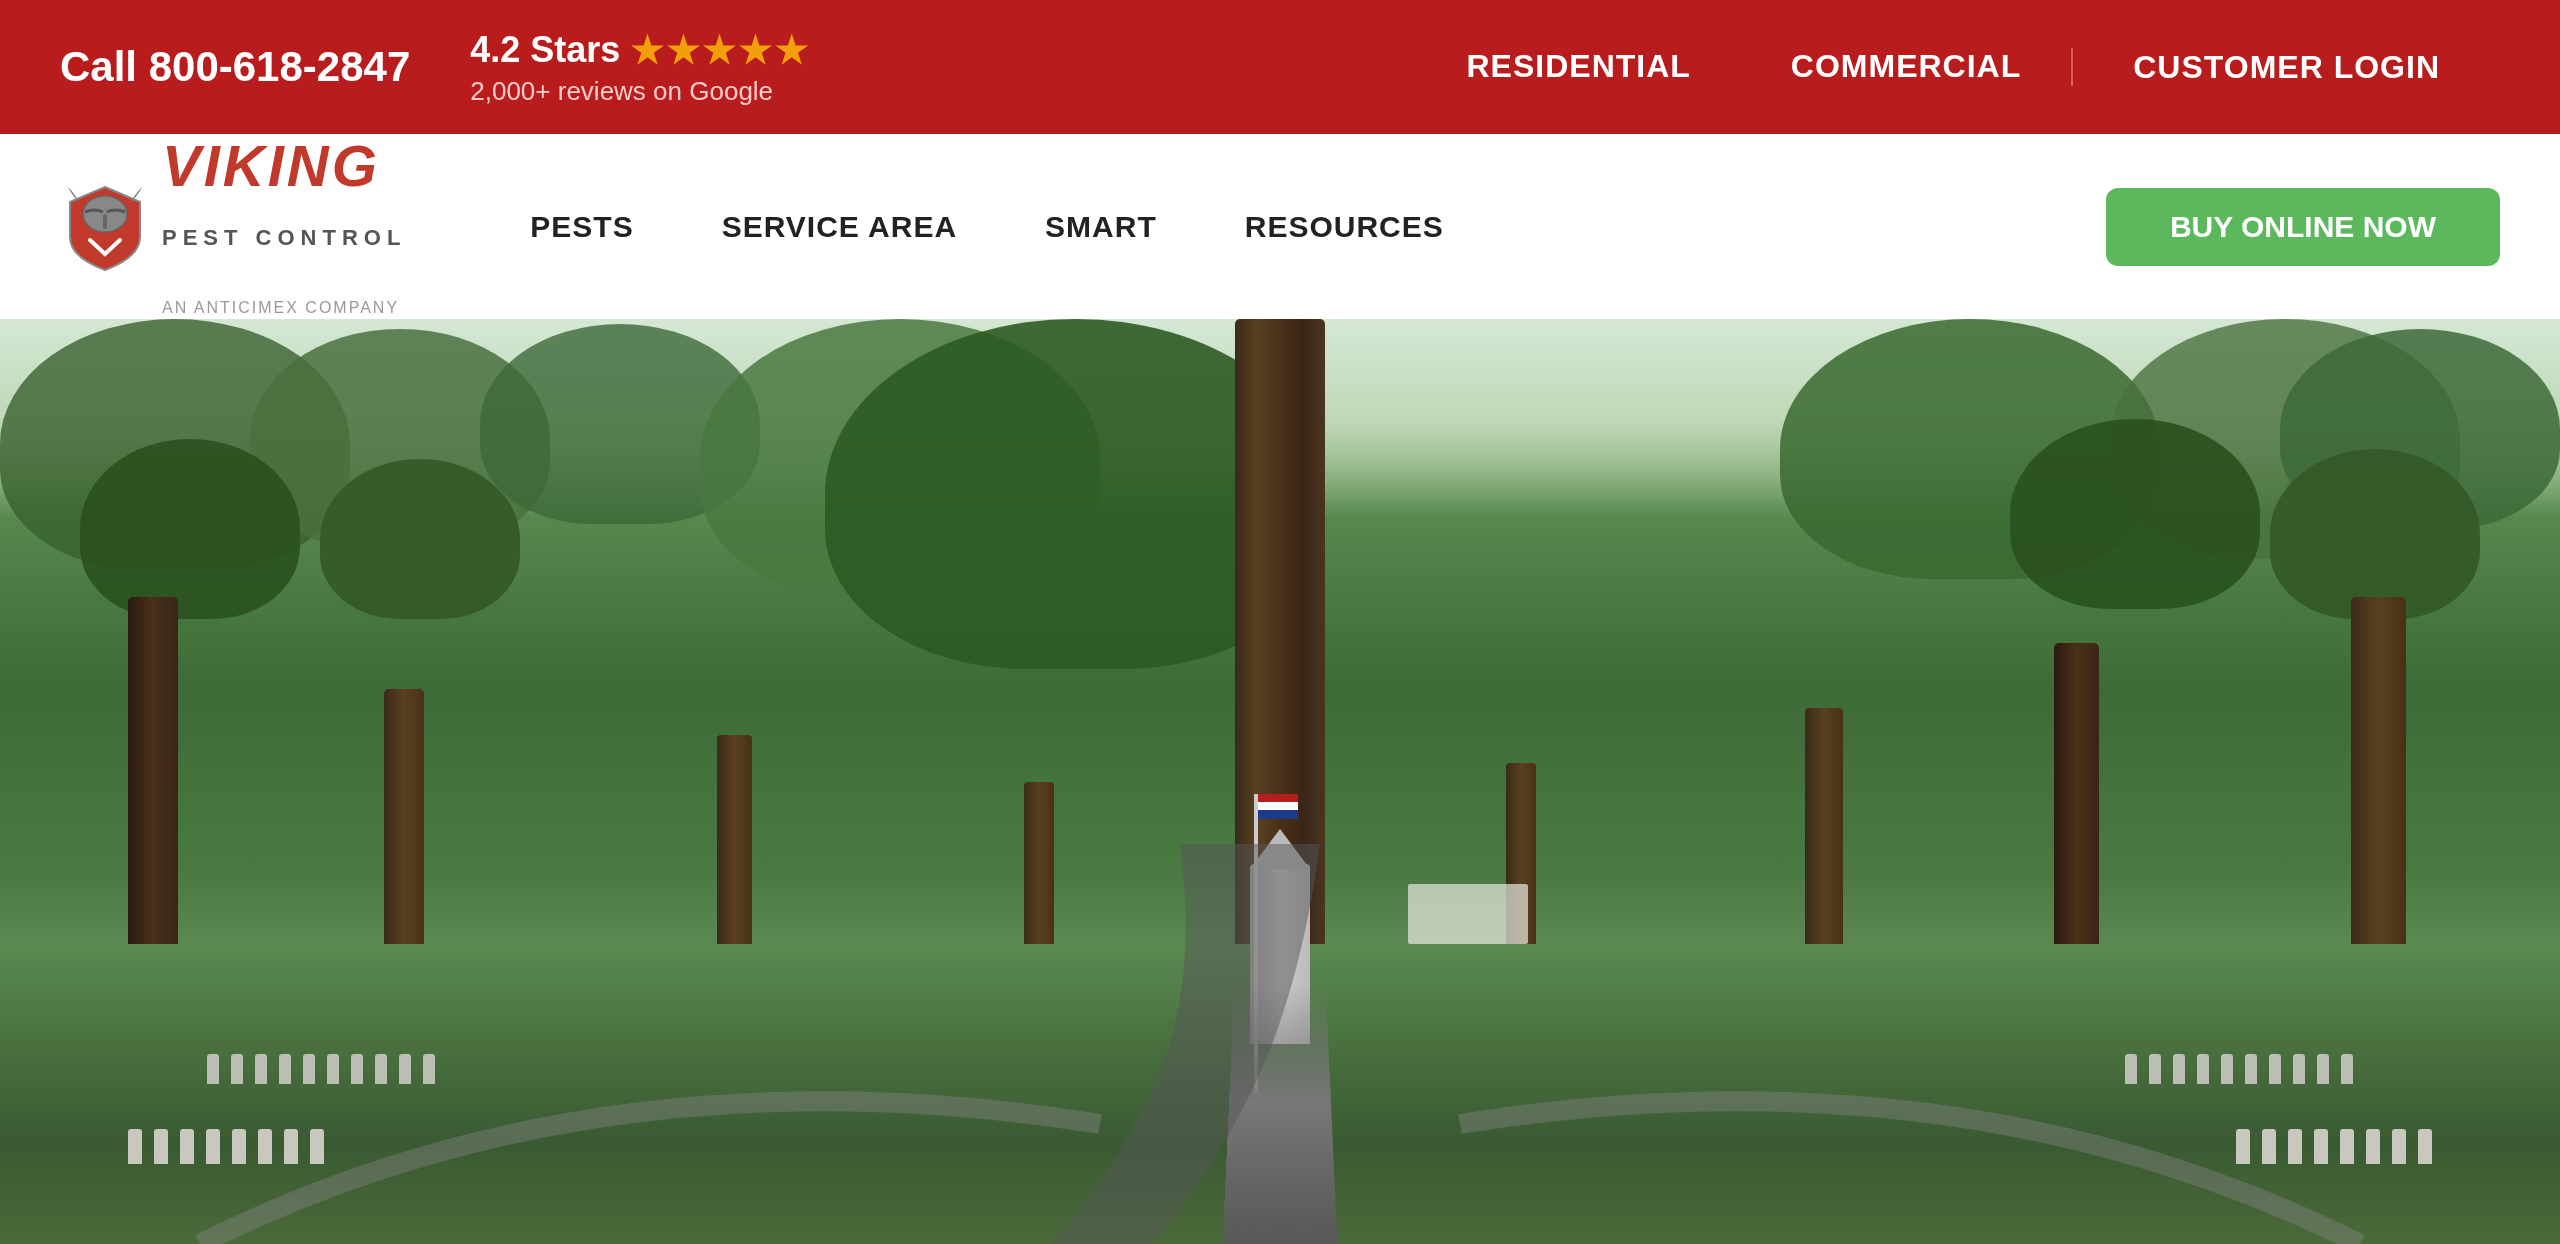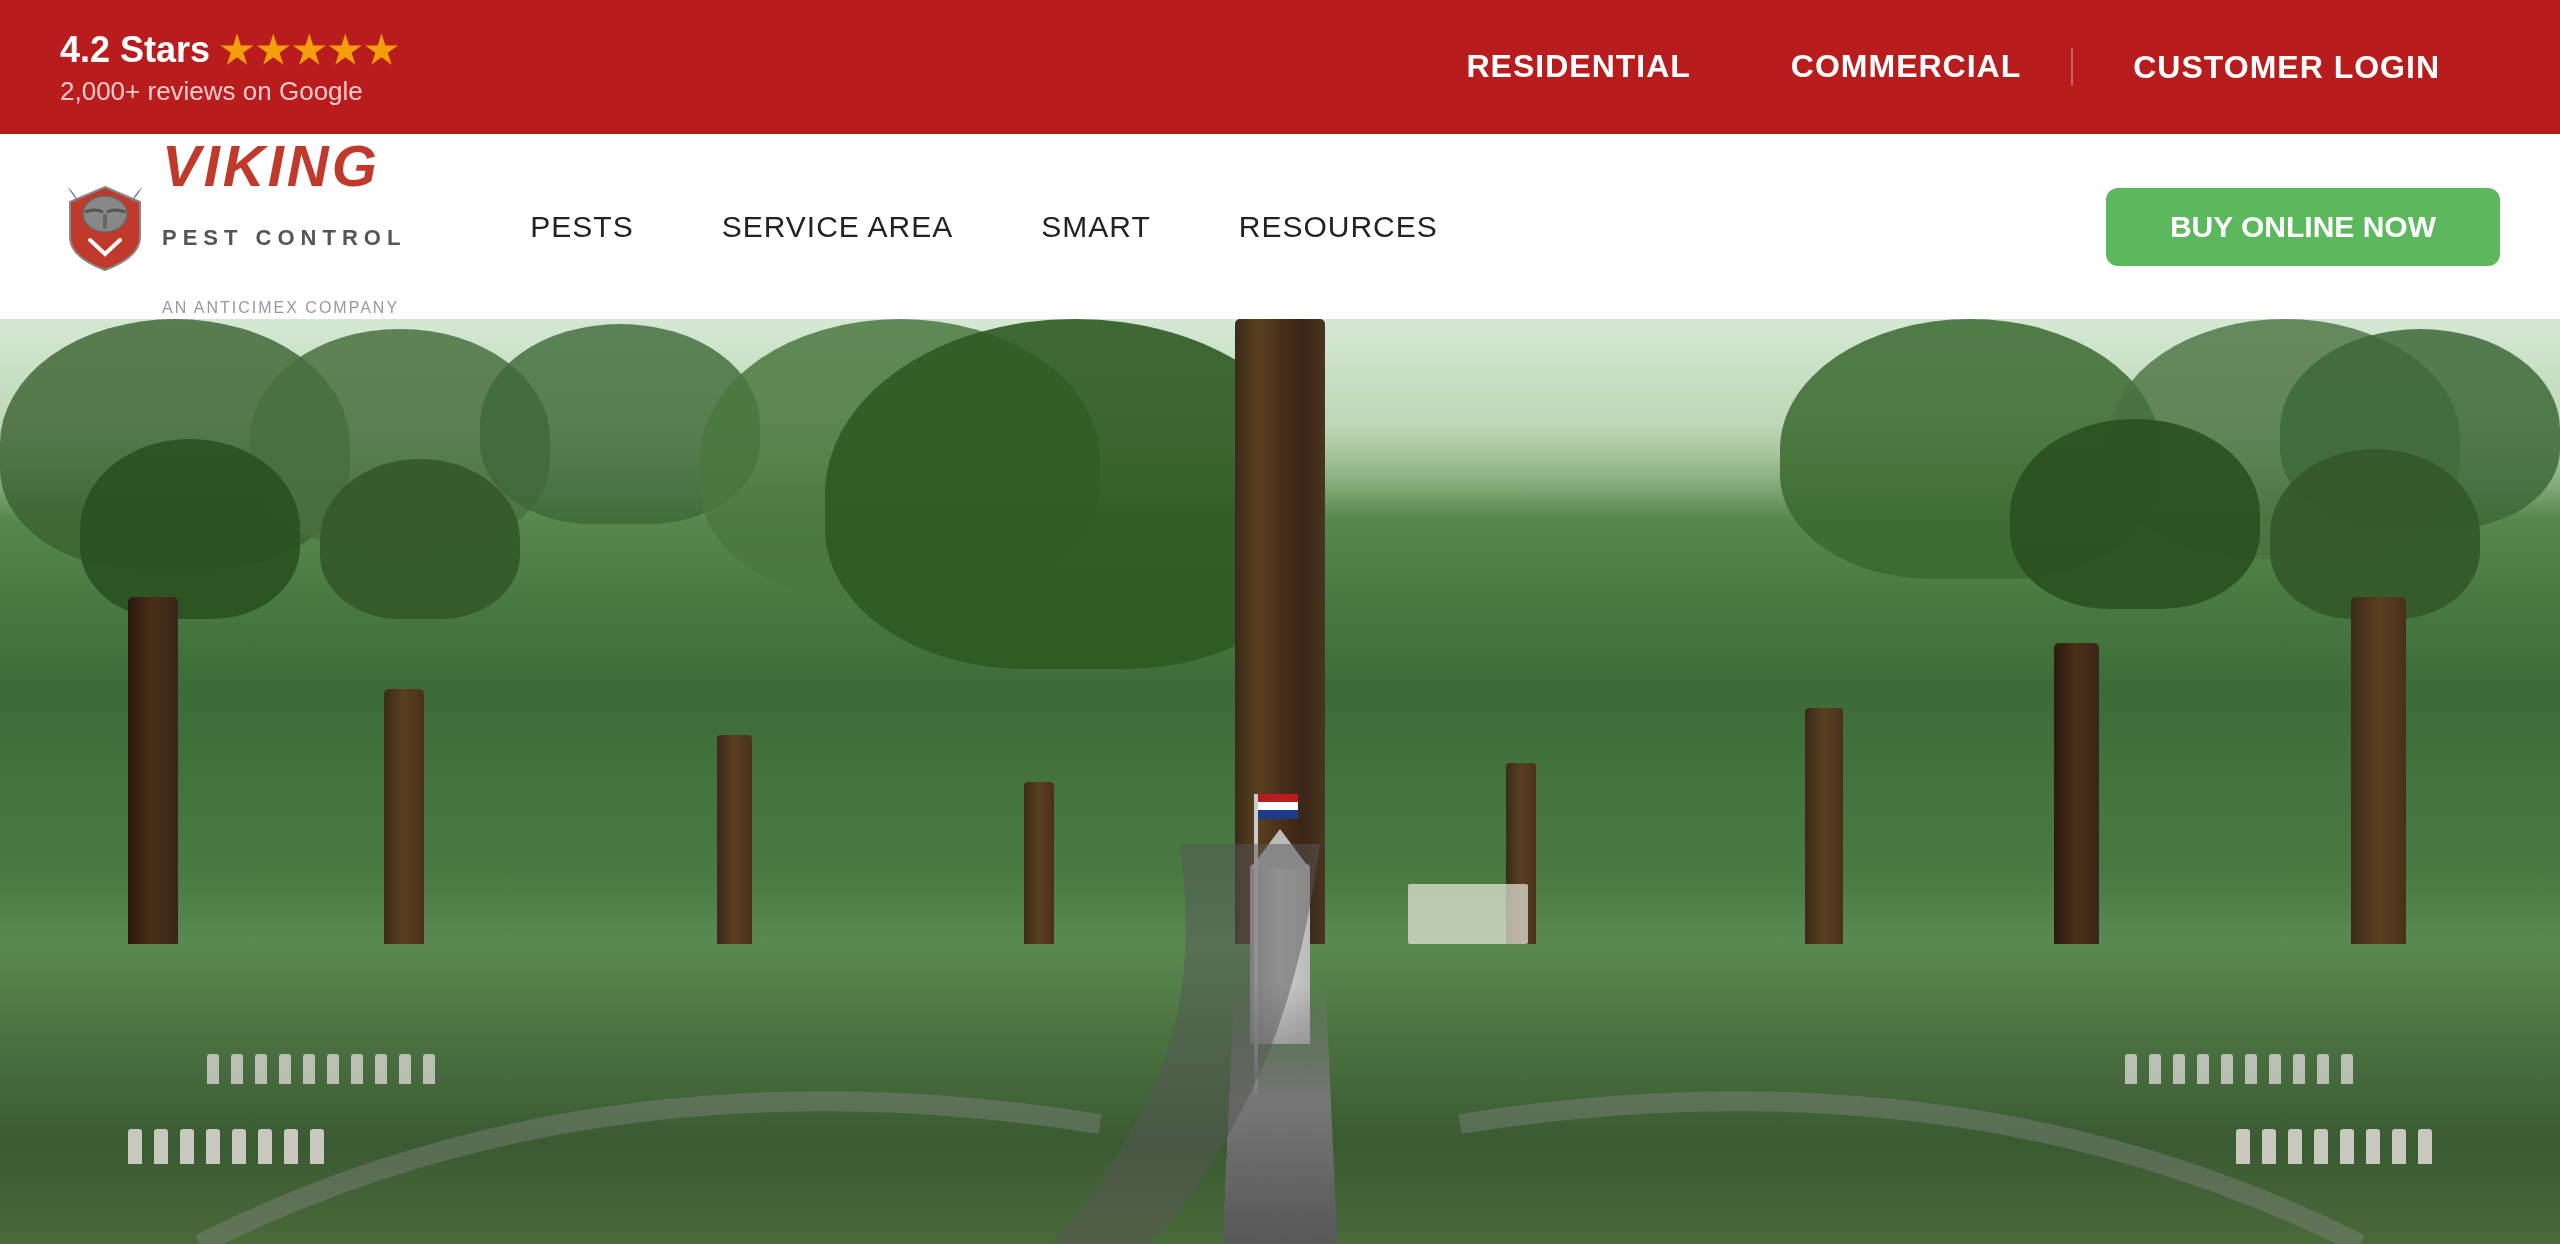--- a/index.html
+++ b/index.html
@@ -121,21 +121,21 @@
     .main-nav-links {
       display: flex;
       align-items: center;
       flex: 1;
       gap: 0;
     }
     .main-nav-links a {
       color: #222;
       text-decoration: none;
       font-size: 30px;
-      font-weight: 400;
+      font-weight: 700;
       letter-spacing: 1px;
       padding: 0 44px;
       text-transform: uppercase;
     }
     .buy-online-btn {
       background-color: #5cb85c;
       color: white !important;
       padding: 22px 64px !important;
       border-radius: 12px;
       font-size: 30px !important;
@@ -289,20 +289,21 @@
       right: 0;
       height: 200px;
       background: linear-gradient(to bottom, #d4e8d4, #c0d8b8, transparent);
     }
   </style>
 </head>
 <body>
 
 <div class="top-bar">
   <div class="top-bar-left">
+    <span class="phone-number">Call 800-618-2847</span>
     <div class="rating-block">
       <div class="rating-stars">
         <span>4.2 Stars</span>
         <span class="stars">★★★★★</span>
       </div>
       <span class="rating-sub">2,000+ reviews on Google</span>
     </div>
   </div>
   <nav class="top-bar-nav">
     <a href="#">RESIDENTIAL</a>

